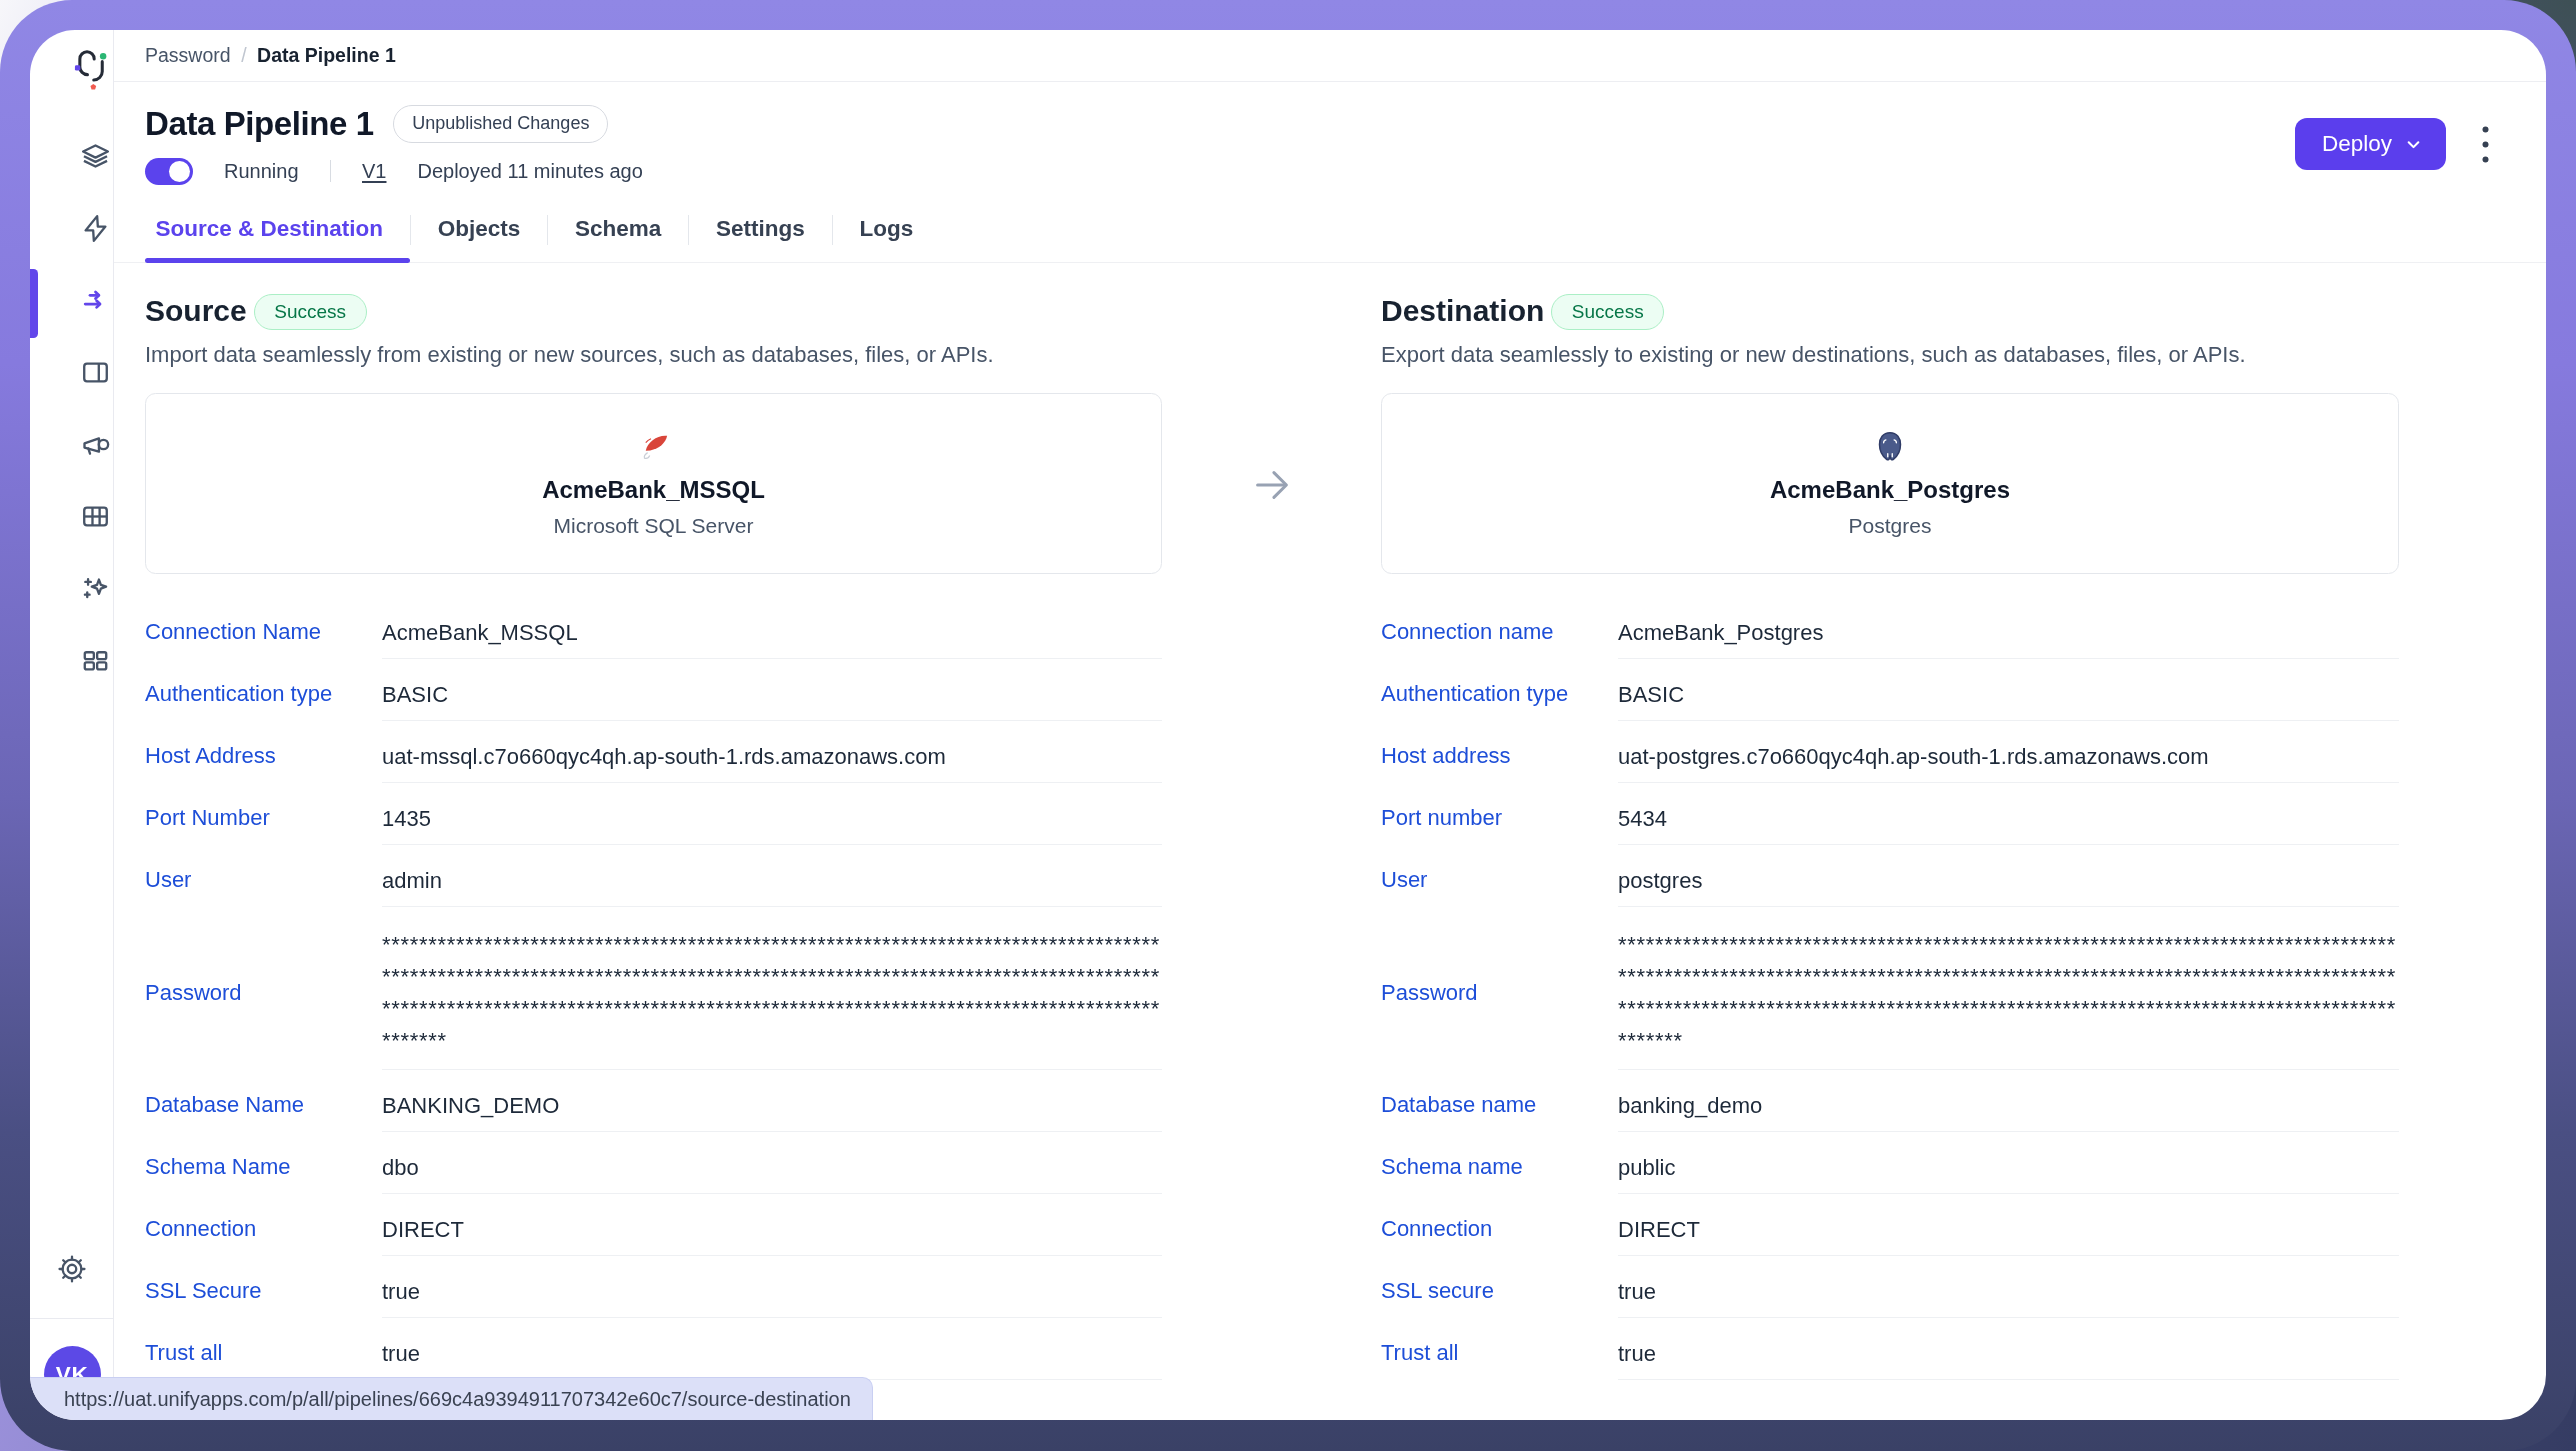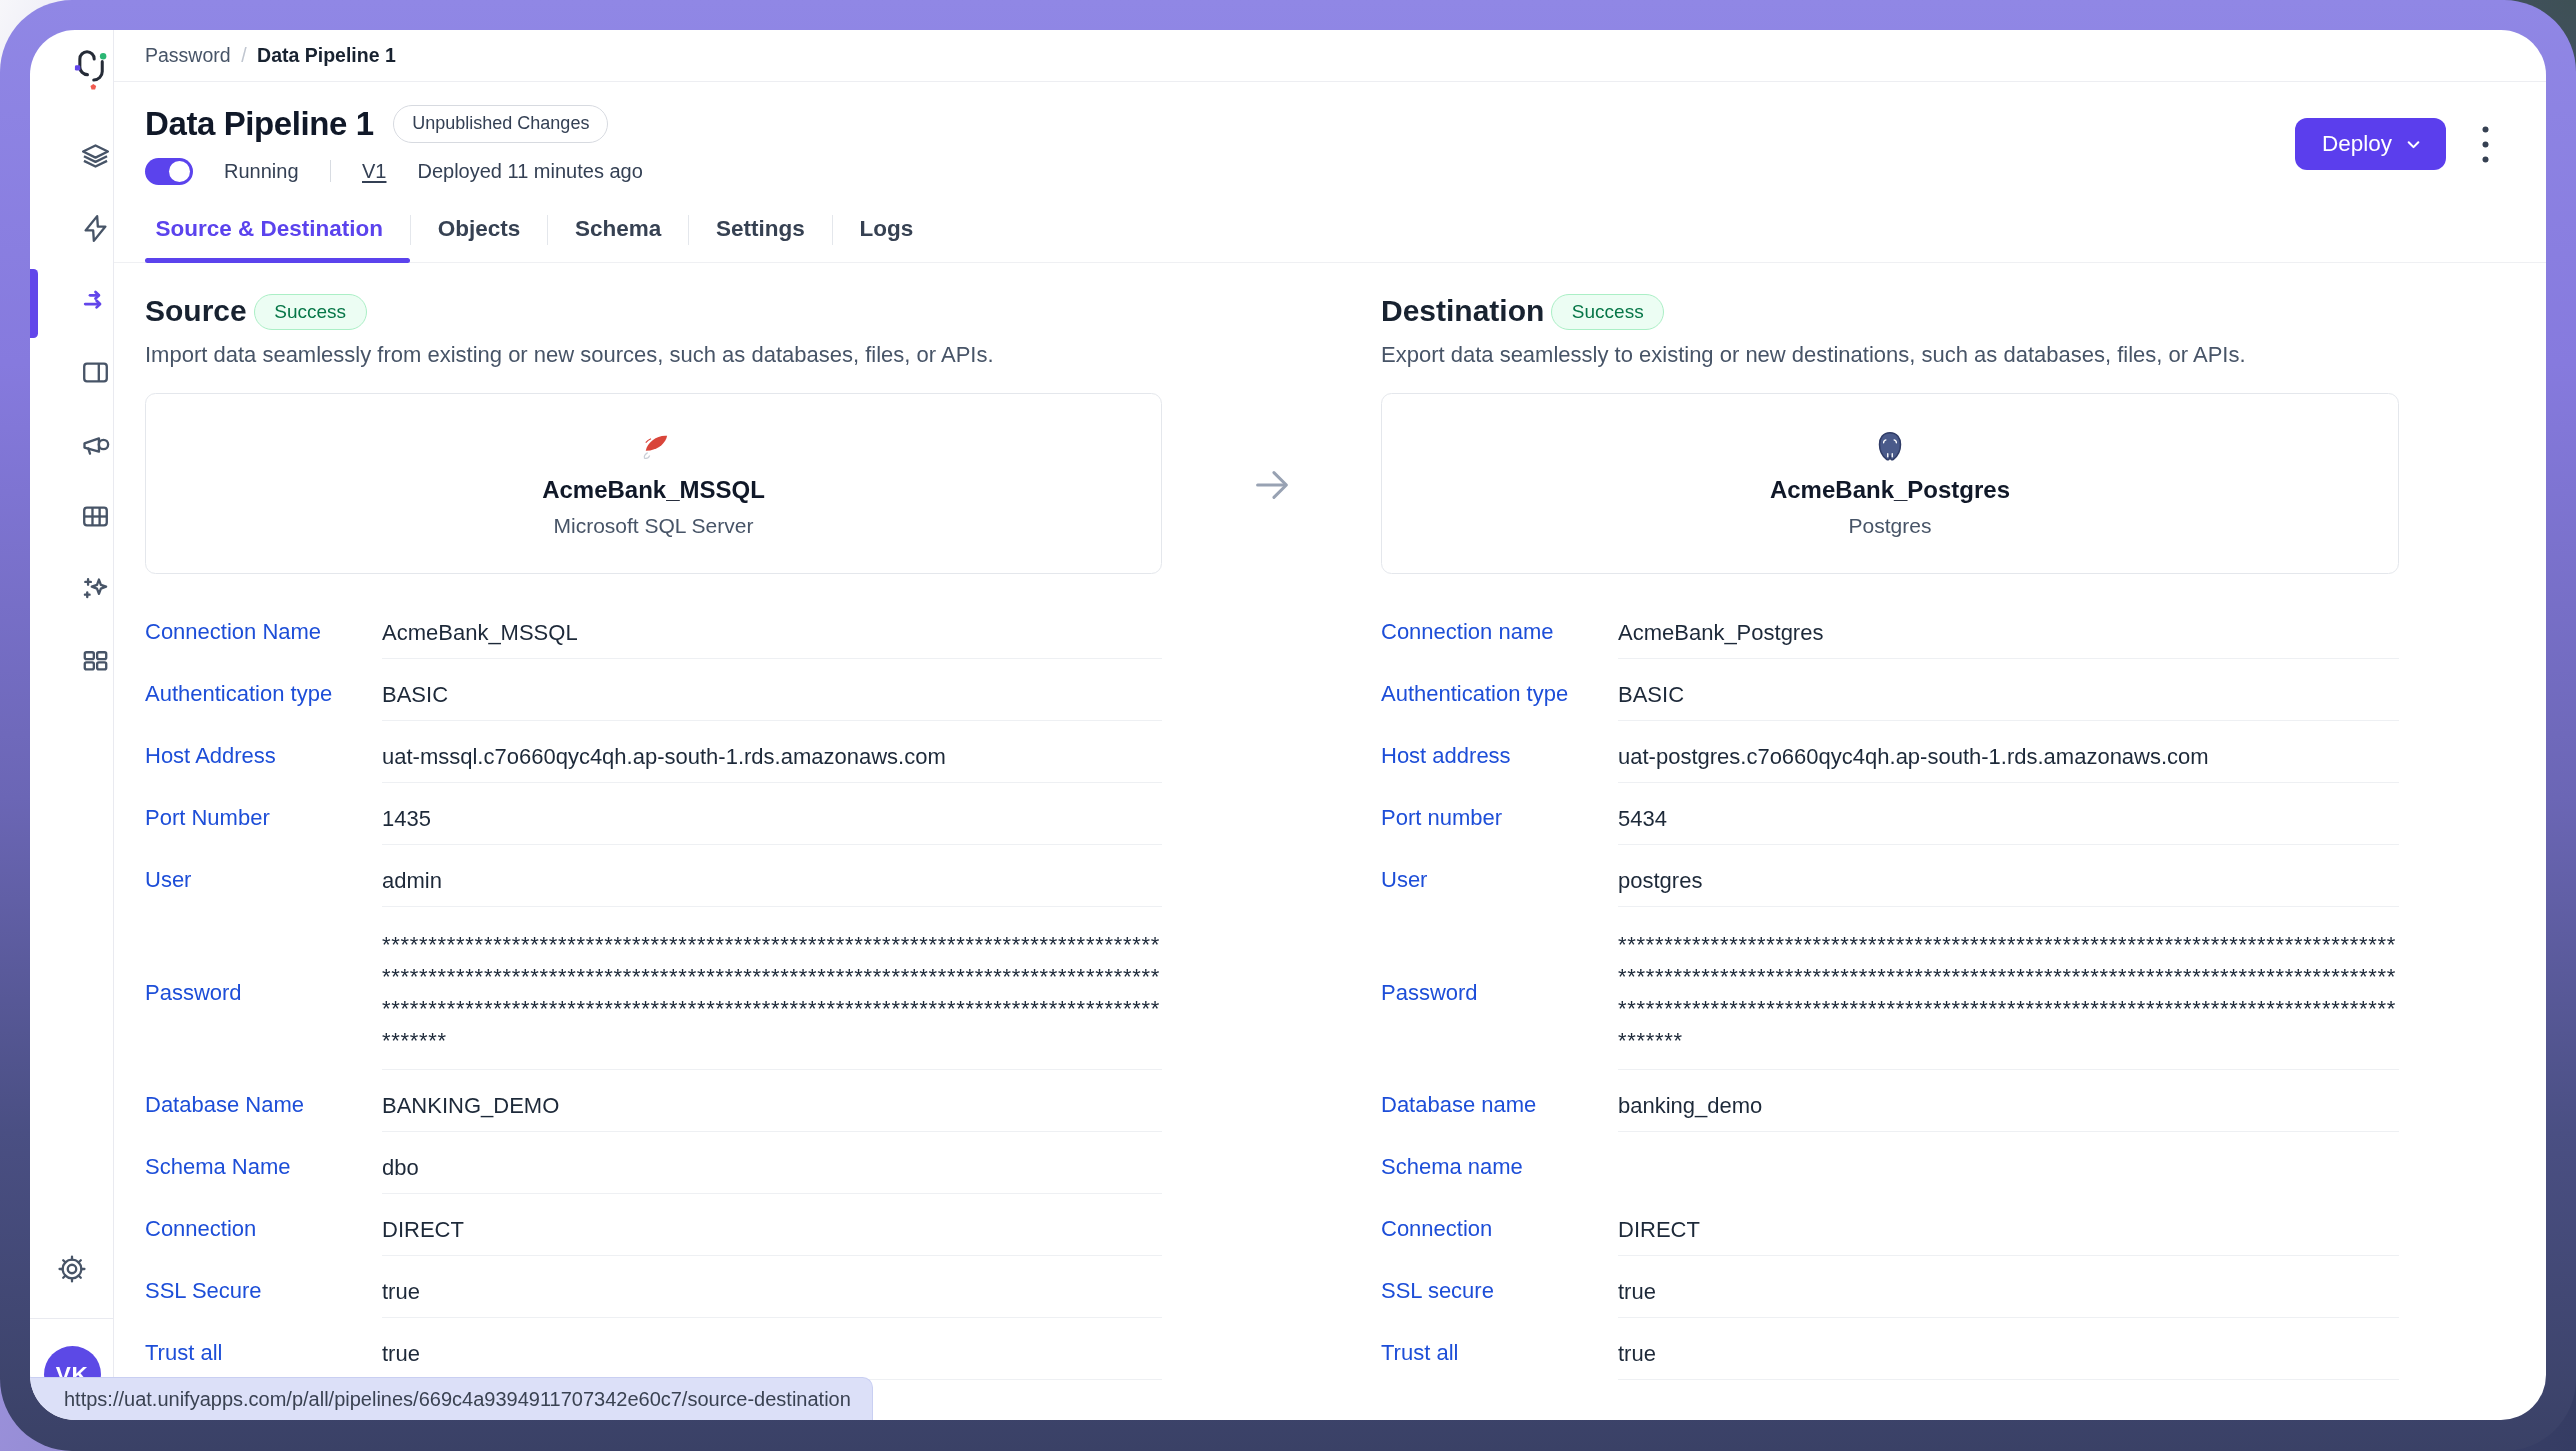--- a/index.html
+++ b/index.html
@@ -407,20 +407,23 @@
               </div>
             </div>
           <div class="frow">
               <div class="flabel">Database name</div>
               <div class="fvalue">
                 <span>banking_demo</span>
               </div>
             </div>
           <div class="frow">
               <div class="flabel">Schema name</div>
+              <div class="fvalue">
+                <span>public</span>
+              </div>
             </div>
           <div class="frow">
               <div class="flabel">Connection</div>
               <div class="fvalue">
                 <span>DIRECT</span>
               </div>
             </div>
           <div class="frow">
               <div class="flabel">SSL secure</div>
               <div class="fvalue">

